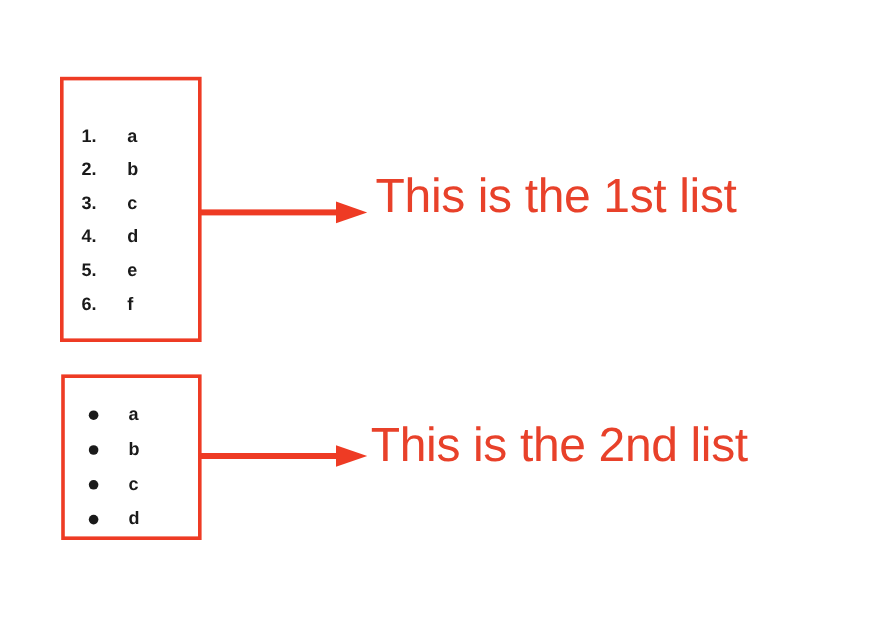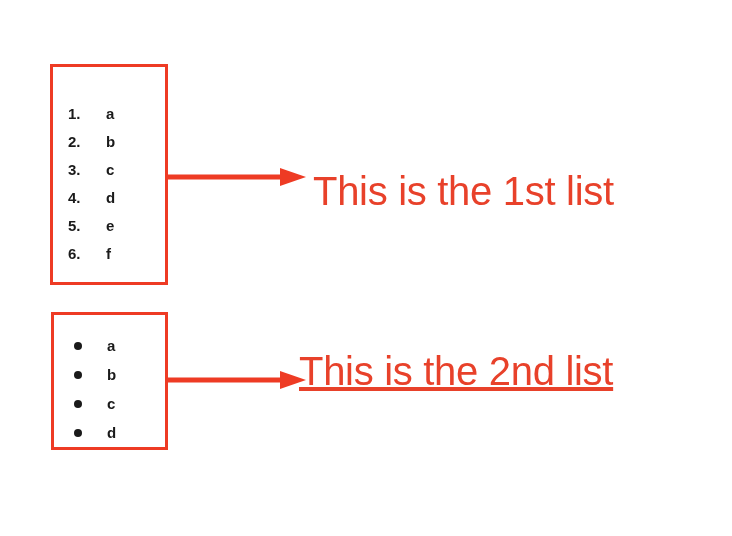--- a/index.html
+++ b/index.html
@@ -102,22 +102,22 @@
 
   
   .annotation-label {
     position: absolute;
     font-size: 40px;
     font-weight: normal;
     color: #e8412a;
     white-space: nowrap;
     letter-spacing: -0.3px;
   }
-  #label-1 { left: 313px; top: 169px; }
-  #label-2 { left: 299px; top: 349px; text-decoration: underline; }
+  #label-1 { left: 313px; top: 142px; }
+  #label-2 { left: 309px; top: 349px; }
 </style>
 </head>
 <body>
 
 <div class="canvas">
 
   <div class="list-box" id="box-ordered">
     <ul class="list">
       <li class="list-item">
         <span class="item-marker">1.</span>

